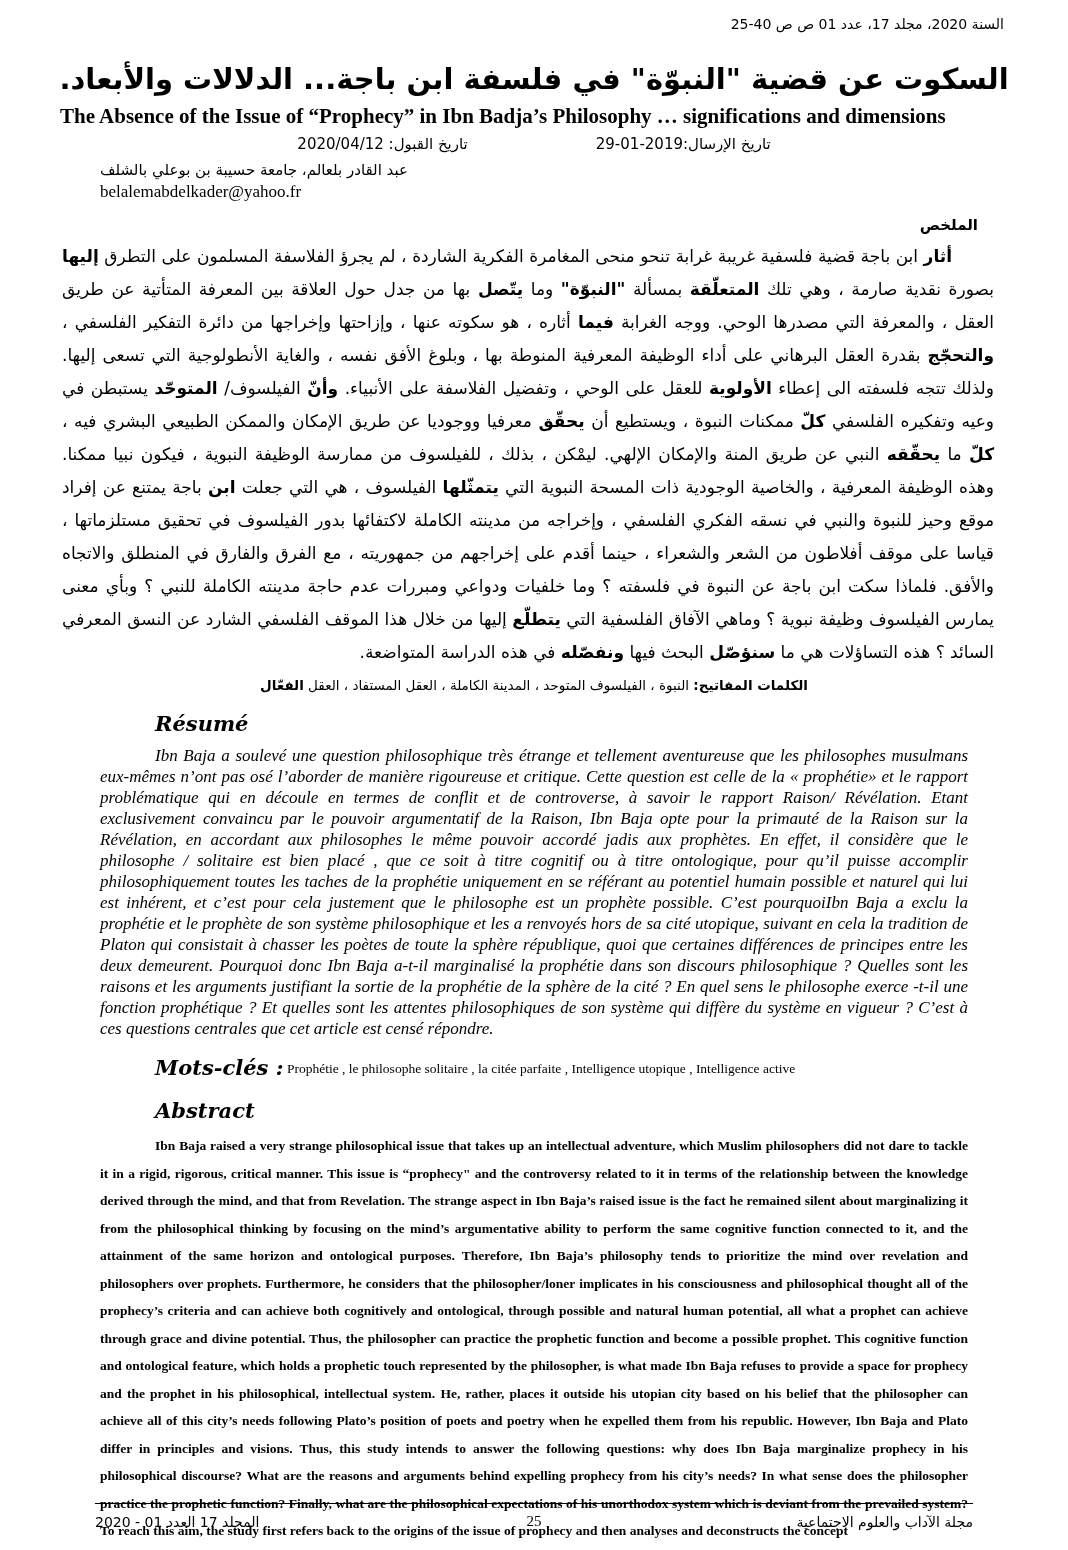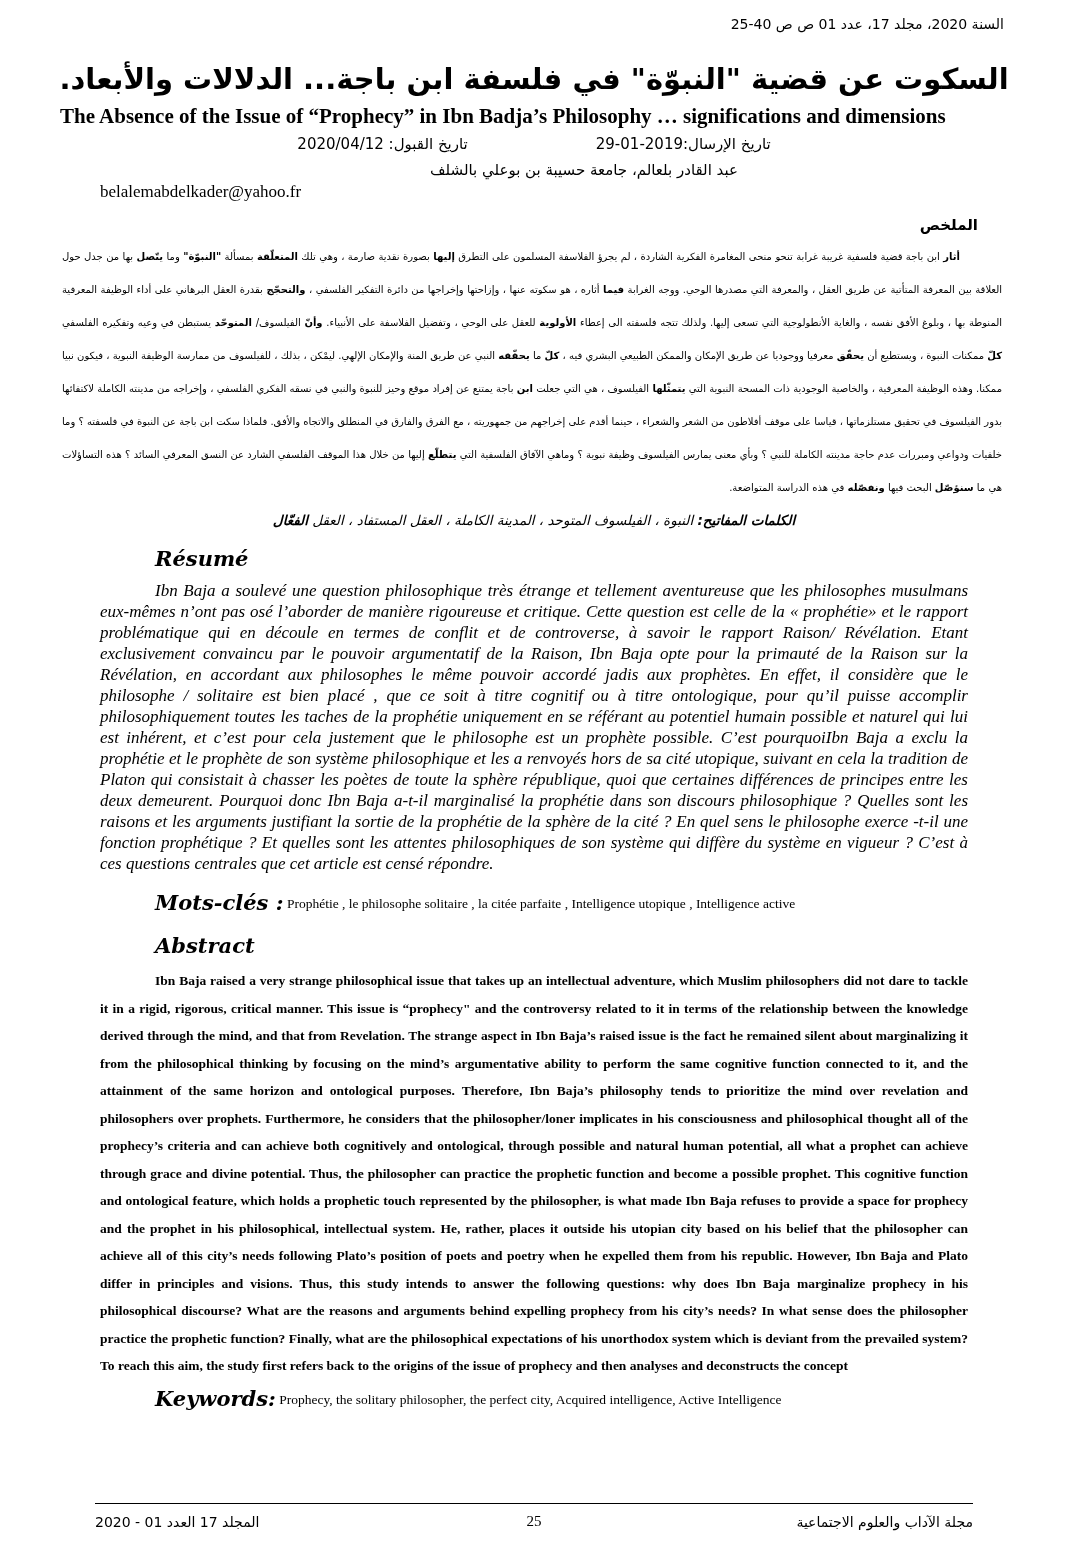--- a/index.html
+++ b/index.html
@@ -16,29 +16,29 @@
     font-family:"DejaVu Sans",sans-serif;line-height:1.45;
   }
   .title-en{
     margin:4px 60px 0 60px;font-size:21px;font-weight:bold;
   }
   .dates-row{
     margin-top:6px;display:flex;justify-content:center;gap:128px;font-size:15px;
     font-family:"DejaVu Sans",sans-serif;
   }
   .author-block{margin:8px 0 0 100px;}
-  .author{font-size:15px;text-align:center;font-family:"DejaVu Sans",sans-serif;}
+  .author{font-size:15px;text-align:left;font-family:"DejaVu Sans",sans-serif;}
   .email{font-size:17px;margin-top:3px;}
   .abstract-ar{margin:14px 62px 0 62px;font-family:"DejaVu Sans",sans-serif;}
   .heading-ar{margin:14px 28px 0 0;font-size:15px;font-weight:bold;text-align:right;}
   .body-ar{
-    margin:6px 4px 0 0;font-size:10px;line-height:33px;text-align:justify;
+    margin:6px 12px 0 0;font-size:17px;line-height:33px;text-align:justify;
     text-indent:42px;
   }
-  .keywords-ar{margin:8px 0 12px 0;font-size:13.5px;text-align:center;font-style:italic;}
+  .keywords-ar{margin:8px 0 12px 0;font-size:13.5px;text-align:center;}
   .seg-b{font-weight:bold;}
   .latin{margin:0 100px;}
   .script-heading{
     font-size:21px;font-weight:bold;font-style:italic;margin:0 0 0 55px;
     font-family:"DejaVu Serif",serif;
   }
   h3.script-heading{margin-top:18px;margin-bottom:9px;}
   .script-heading.inline{display:inline;margin:0;}
   .body-fr{
     margin:0;font-size:17px;font-style:italic;line-height:21px;text-align:justify;

